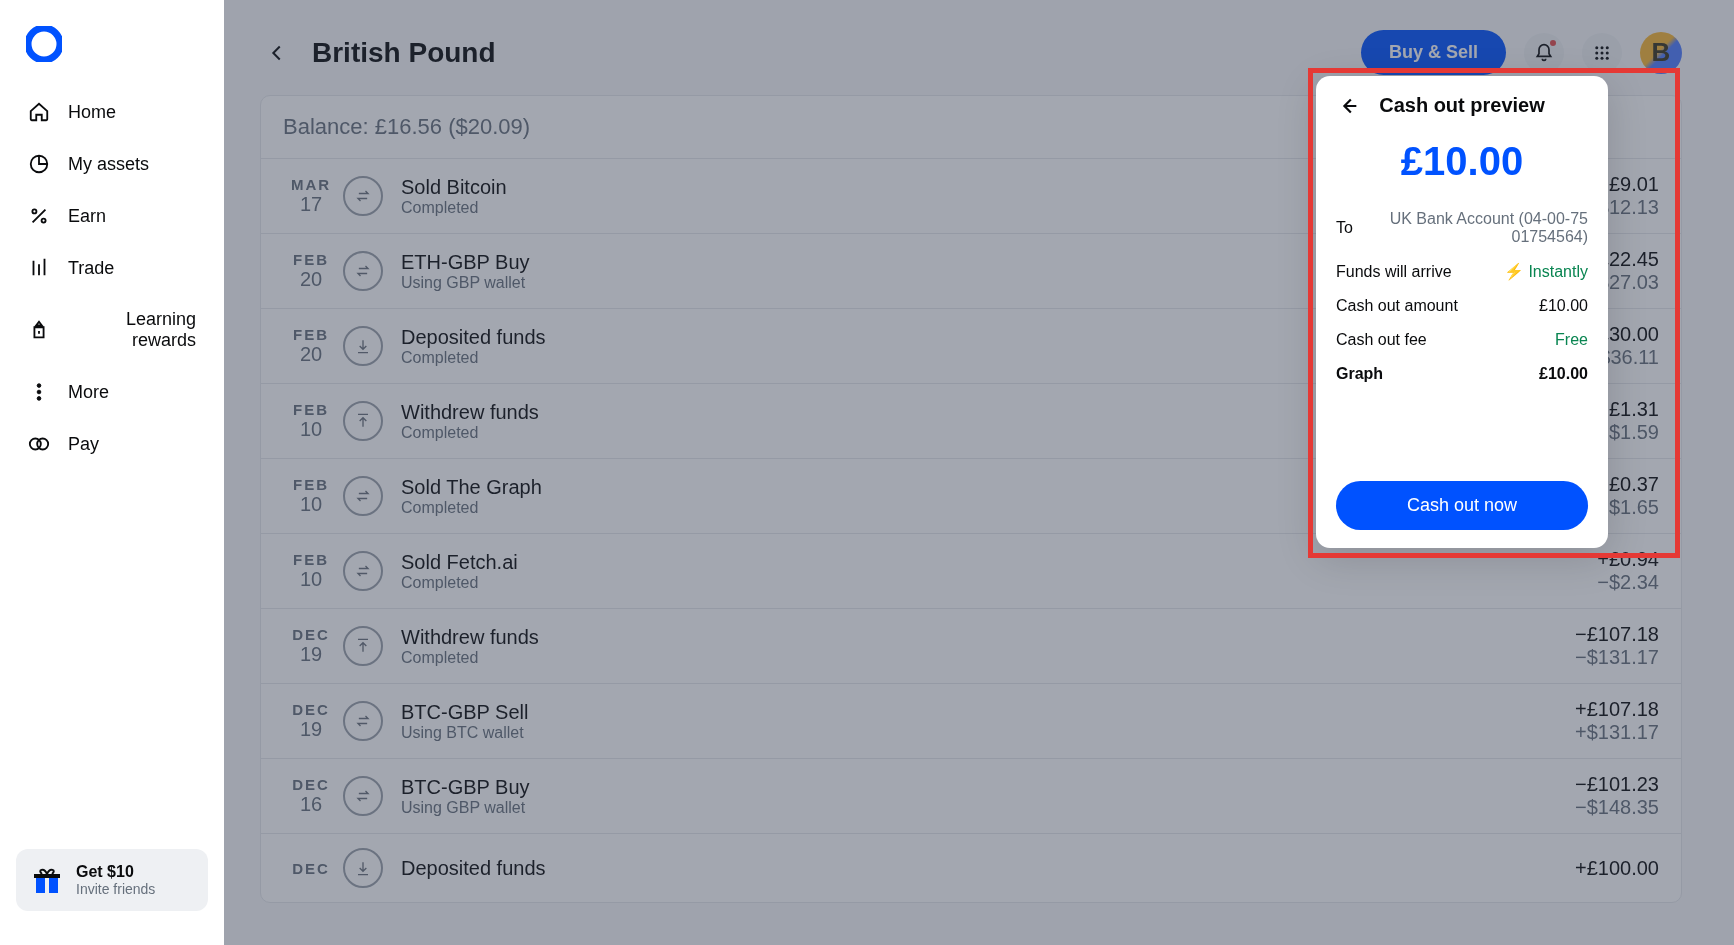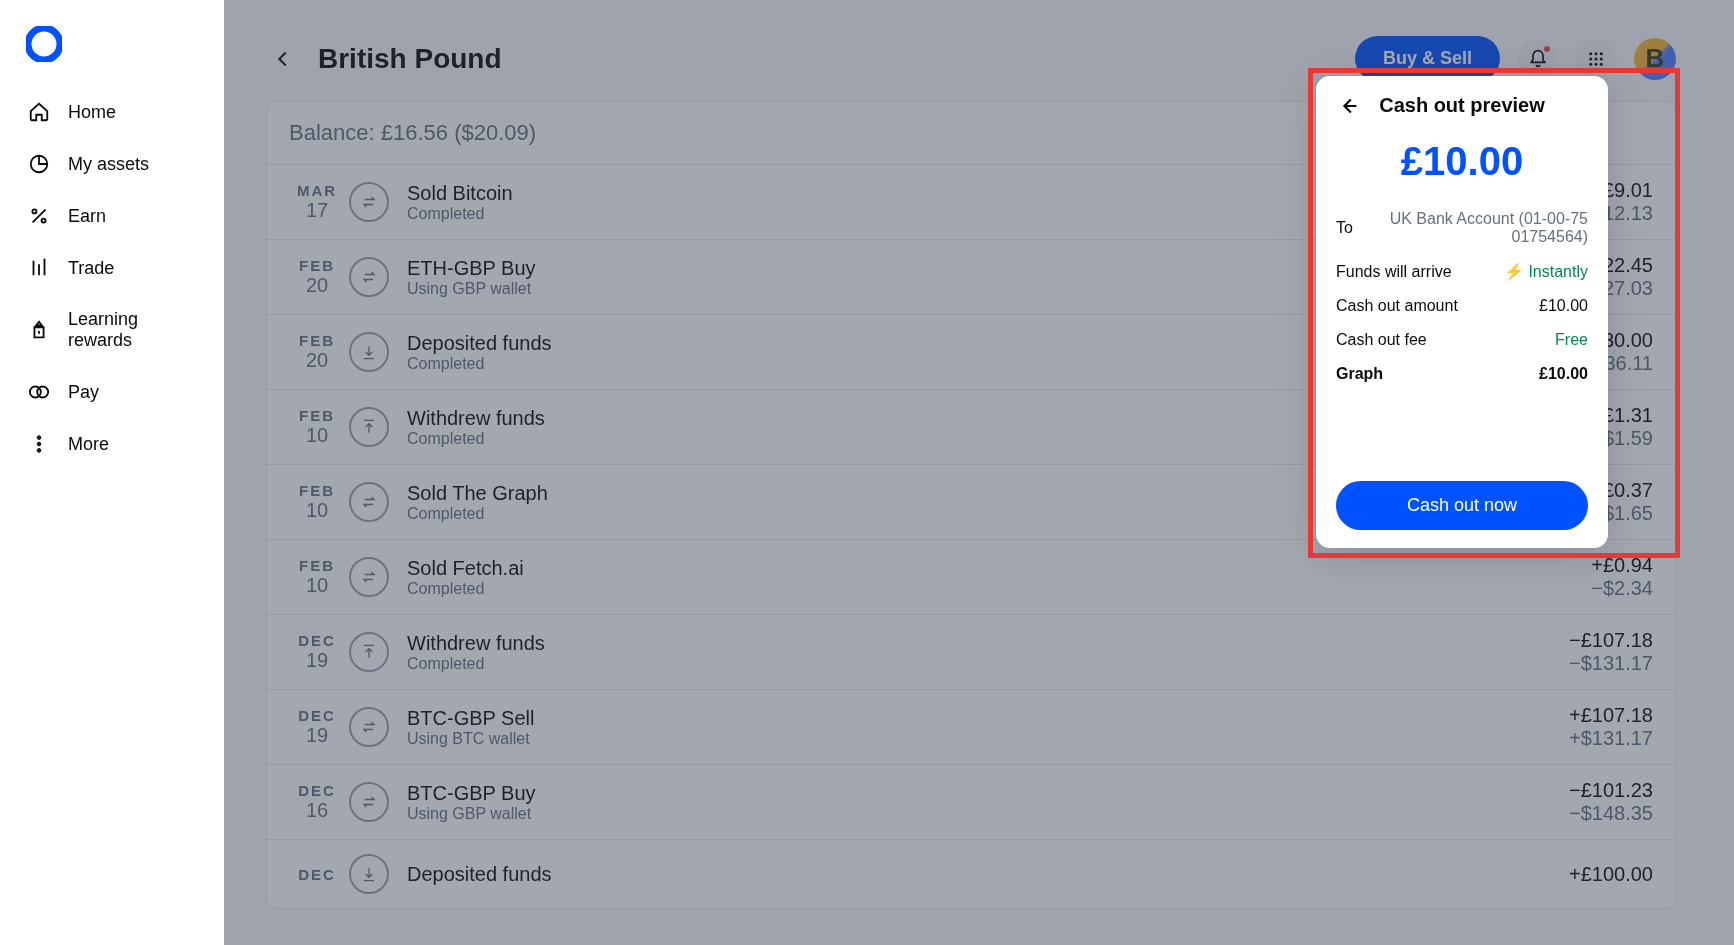--- a/index.html
+++ b/index.html
@@ -28,21 +28,21 @@
     display:flex;
     flex-direction:column;
     padding:18px 0;
     flex-shrink:0;
   }
   .logo{
     width:40px;height:40px;margin:6px 0 22px 24px;
     display:flex;align-items:center;justify-content:center;
   }
   .logo svg{width:36px;height:36px;}
-  .nav{display:flex;flex-direction:column;gap:0;}
+  .nav{display:flex;flex-direction:column;gap:0;text-align:right;}
   .nav-item{
     display:flex;align-items:center;gap:18px;
     padding:15px 28px;font-size:18px;font-weight:500;cursor:pointer;
   }
   .nav-item .ico{width:22px;height:22px;display:flex;align-items:center;justify-content:center;}
   .nav-item .ico svg{width:22px;height:22px;stroke:#0a0b0d;}
   .spacer{flex:1;}
   .invite{
     margin:16px;background:#eef0f3;border-radius:12px;
     padding:14px 16px;display:flex;gap:14px;align-items:center;
@@ -54,21 +54,21 @@
   
   .main{
     flex:1;position:relative;
   }
   .overlay-dim{
     position:absolute;inset:0;background:rgba(50,60,80,0.45);z-index:3;
     pointer-events:none;
   }
   .main-inner{
     position:absolute;inset:0;
-    padding:16px;
+    padding:10px;
   }
   .header{
     display:flex;align-items:center;gap:18px;
     padding:20px 42px 20px 26px;
   }
   .back-circle{width:34px;height:34px;display:flex;align-items:center;justify-content:center;cursor:pointer;}
   .page-title{font-size:28px;font-weight:600;}
   .hspacer{flex:1;}
   .buy-sell{
     background:var(--blue);color:#fff;border:none;border-radius:999px;
@@ -192,39 +192,53 @@
       <span class="ico">
           <svg viewBox="0 0 24 24" fill="none" stroke-width="2">
             <path d="M12 3l3 4h-6zM7 9h10v11H7z"></path>
             <path d="M12 13v3"></path>
           </svg>
         </span>
       <span>Learning rewards</span>
     </div>
     <div class="nav-item">
       <span class="ico">
-          <svg viewBox="0 0 24 24" fill="none" stroke-width="2">
-            <circle cx="8" cy="12" r="6"></circle>
-            <circle cx="16" cy="12" r="6"></circle>
-          </svg>
-        </span>
-      <span>Pay</span>
-    </div>
-    <div class="nav-item">
-      <span class="ico">
           <svg viewBox="0 0 24 24">
             <circle cx="12" cy="5" r="2" fill="#0a0b0d"></circle>
             <circle cx="12" cy="12" r="2" fill="#0a0b0d"></circle>
             <circle cx="12" cy="19" r="2" fill="#0a0b0d"></circle>
           </svg>
         </span>
       <span>More</span>
     </div>
+    <div class="nav-item">
+      <span class="ico">
+          <svg viewBox="0 0 24 24" fill="none" stroke-width="2">
+            <circle cx="8" cy="12" r="6"></circle>
+            <circle cx="16" cy="12" r="6"></circle>
+          </svg>
+        </span>
+      <span>Pay</span>
+    </div>
   </nav>
   <div class="spacer"></div>
+  <div class="invite">
+    <div class="gift">
+      <svg viewBox="0 0 30 30">
+          <rect x="4" y="12" width="9" height="16" fill="#0052ff"></rect>
+          <rect x="17" y="12" width="9" height="16" fill="#0052ff"></rect>
+          <rect x="2" y="9" width="26" height="4" fill="#0a0b0d"></rect>
+          <path d="M15 9c-3-7-10-4-5 0M15 9c3-7 10-4 5 0" fill="none" stroke="#0a0b0d" stroke-width="2"></path>
+        </svg>
+    </div>
+    <div>
+      <div class="invite-title">Get $10</div>
+      <div class="invite-sub">Invite friends</div>
+    </div>
+  </div>
 </aside>
 
 <div class="main">
   <div class="main-inner">
     <div class="header">
       <div class="back-circle">
         <svg width="22" height="22" viewBox="0 0 24 24" fill="none" stroke="#0a0b0d" stroke-width="2.2">
             <path d="M15 5l-7 7 7 7"></path>
           </svg>
       </div>
@@ -460,21 +474,21 @@
         <svg width="22" height="22" viewBox="0 0 24 24" fill="none" stroke="#0a0b0d" stroke-width="2.4">
             <path d="M14 5l-7 7 7 7M7 12h13"></path>
           </svg>
       </div>
       <div class="modal-title">Cash out preview</div>
     </div>
     <div class="modal-amount">£10.00</div>
 
     <div class="mrow">
       <span class="lbl">To</span>
-      <span class="val muted">UK Bank Account (01-00-75 01754564)</span>
+      <span class="val muted">UK Bank Account (04-00-75 01754564)</span>
     </div>
     <div class="mrow">
       <span class="lbl">Funds will arrive</span>
       <span class="val green"><span class="bolt">⚡</span><span>Instantly</span></span>
     </div>
     <div class="mrow">
       <span class="lbl">Cash out amount</span>
       <span class="val">£10.00</span>
     </div>
     <div class="mrow">

